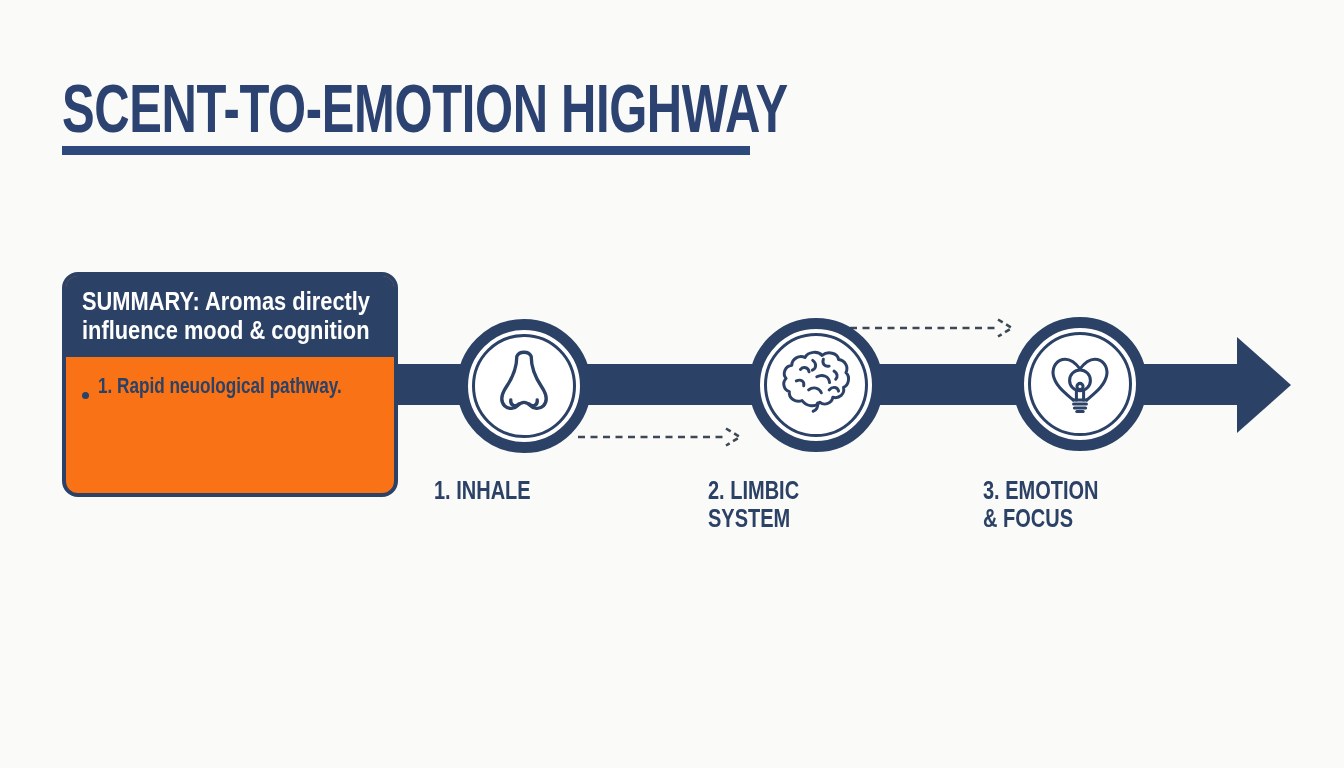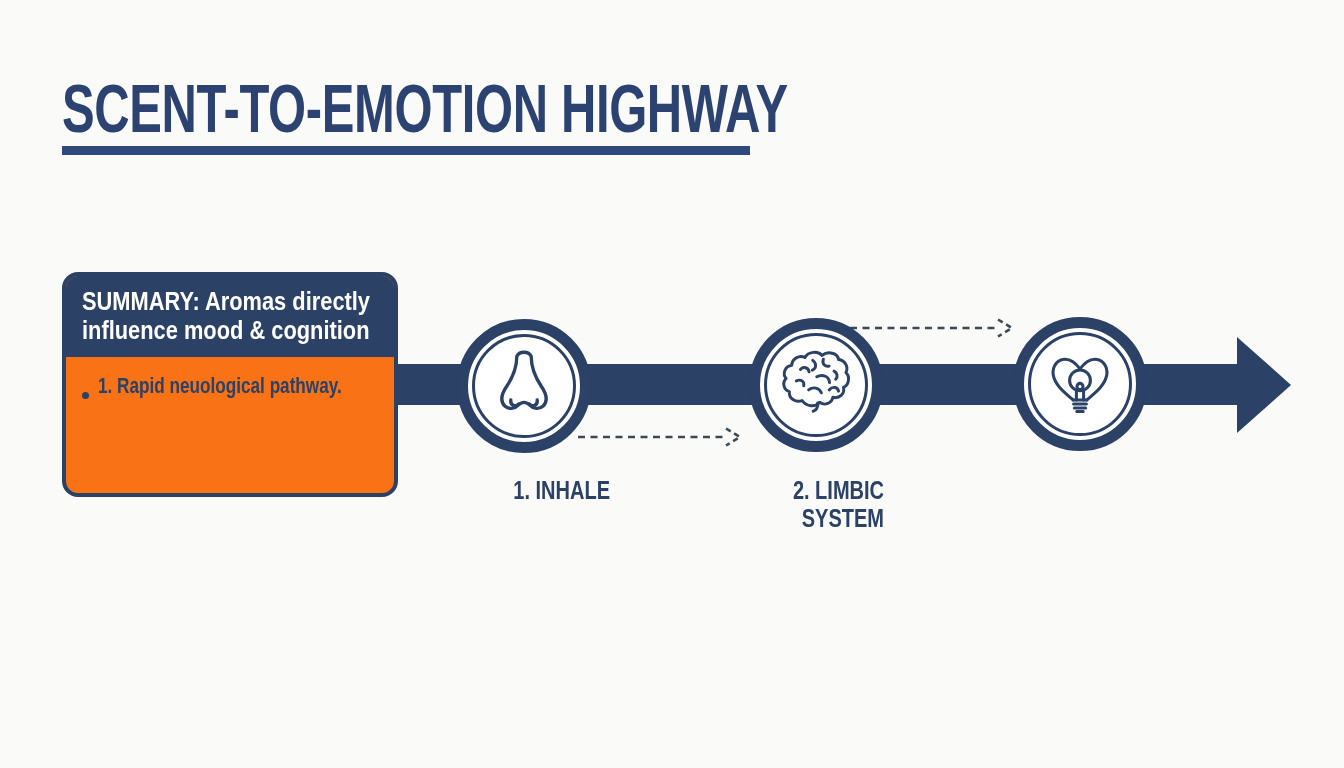--- a/index.html
+++ b/index.html
@@ -72,21 +72,21 @@
   .node svg{position:relative;}
   .node-1{left:457px;top:319px;}
   .node-2{left:749px;top:318px;}
   .node-3{left:1013px;top:317px;}
   
   .dash-arrow{position:absolute;z-index:2;}
   .dash-1{left:576px;top:425px;}
   .dash-2{left:848px;top:316px;}
   
   .step-label{
-    position:absolute;top:476px;width:220px;text-align:right;
+    position:absolute;top:476px;width:220px;text-align:left;
     color:#2b4166;font-weight:bold;font-size:25px;line-height:28px;z-index:2;
   }
   .step-label span{display:block;transform:scaleX(0.8);transform-origin:center;white-space:nowrap;}
   .label-1{left:412px;}
   .label-2{left:686px;}
   .label-3{left:961px;}
 </style>
 </head>
 <body>
 
@@ -162,14 +162,18 @@
   </div>
 
   <div class="step-label label-1">
     <span>1. INHALE</span>
     <span></span>
   </div>
   <div class="step-label label-2">
     <span>2. LIMBIC</span>
     <span>SYSTEM</span>
   </div>
+  <div class="step-label label-3">
+    <span>3. EMOTION</span>
+    <span>&amp; FOCUS</span>
+  </div>
 
 </div>
 
 </body></html>

